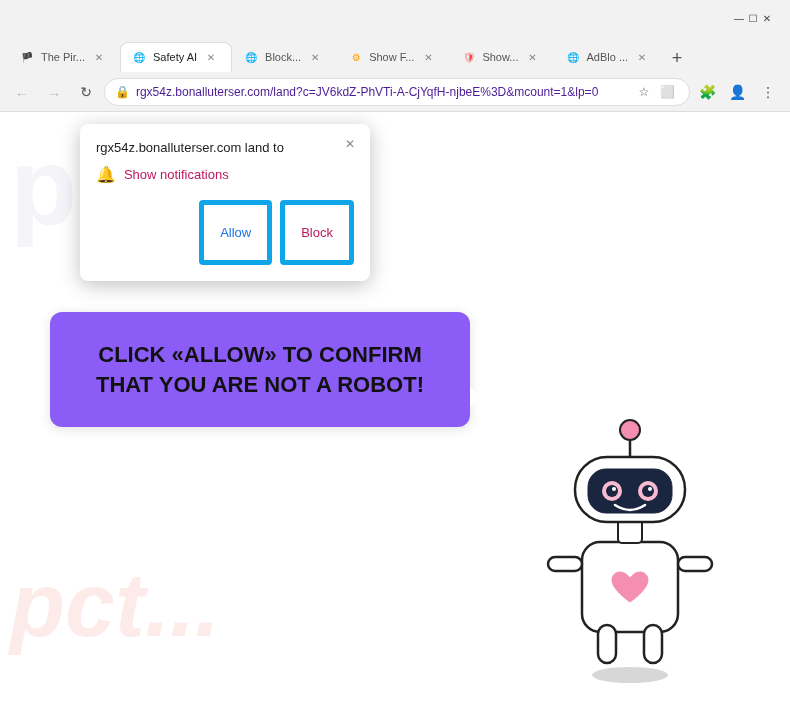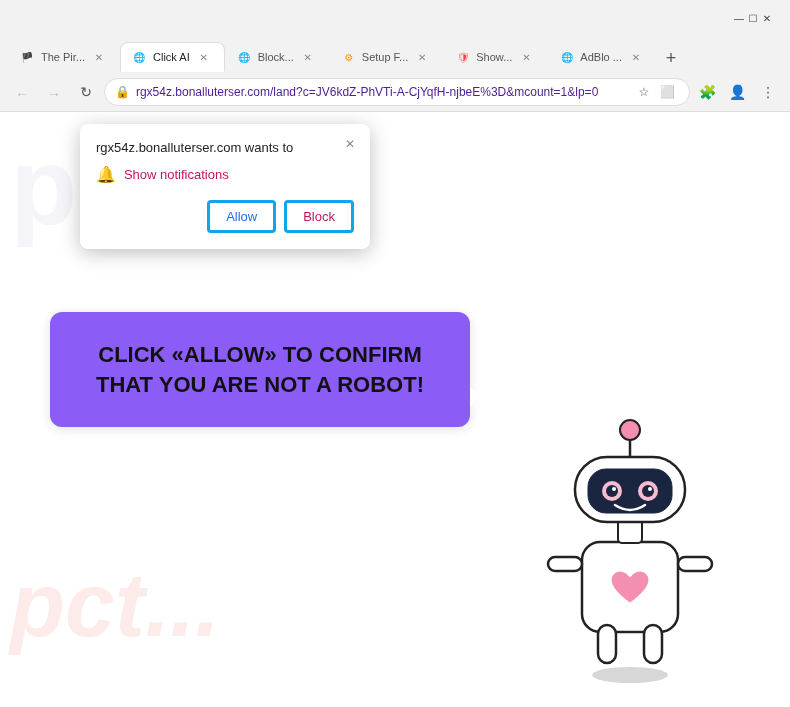--- a/index.html
+++ b/index.html
@@ -258,25 +258,25 @@
     .popup-permission-text {
       font-size: 13px;
       color: #be185d;
     }
     .popup-buttons {
       display: flex;
       justify-content: flex-end;
       gap: 8px;
     }
     .popup-btn {
-      padding: 6px 16px;
+      padding: 20px 16px;
       border-radius: 4px;
       font-size: 13px;
       cursor: pointer;
-      border: 3px solid #0ea5e9;
+      border: 5px solid #0ea5e9;
       background: #fff;
       color: #1a73e8;
       font-weight: 500;
     }
     .popup-btn.allow {
       color: #1a73e8;
     }
     .popup-btn.block {
       color: #be185d;
     }
@@ -347,33 +347,33 @@
   <div class="tabs-bar">
 
     <div class="tab">
       <span class="tab-favicon">🏴</span>
       <span class="tab-label">The Pir...</span>
       <span class="tab-close">✕</span>
     </div>
 
     <div class="tab active">
       <span class="tab-favicon click-ai">🌐</span>
-      <span class="tab-label">Click AI</span>
+      <span class="tab-label">Safety AI</span>
       <span class="tab-close">✕</span>
     </div>
 
     <div class="tab">
       <span class="tab-favicon wordpress">🌐</span>
       <span class="tab-label">Block...</span>
       <span class="tab-close">✕</span>
     </div>
 
     <div class="tab">
       <span class="tab-favicon setup">⚙</span>
-      <span class="tab-label">Setup F...</span>
+      <span class="tab-label">Show F...</span>
       <span class="tab-close">✕</span>
     </div>
 
     <div class="tab">
       <span class="tab-favicon adblock">🛡</span>
       <span class="tab-label">Show...</span>
       <span class="tab-close">✕</span>
     </div>
 
     <div class="tab">
@@ -410,21 +410,21 @@
 
 <div class="page-content">
 
   <div class="watermark2" style="top:10px;left:10px;font-size:110px;color:rgba(200,200,220,0.18);">pct...</div>
   <div class="watermark" style="bottom:50px;left:10px;font-size:90px;color:rgba(230,100,80,0.13);font-style:italic;">pct...</div>
 
   <div class="notification-popup">
     <div class="popup-close">
       <span>✕</span>
     </div>
-    <div class="popup-site">rgx54z.bonalluterser.com wants to</div>
+    <div class="popup-site">rgx54z.bonalluterser.com land to</div>
     <div class="popup-permission">
       <span class="popup-bell">🔔</span>
       <span class="popup-permission-text">Show notifications</span>
     </div>
     <div class="popup-buttons">
       <button class="popup-btn allow">Allow</button>
       <button class="popup-btn block">Block</button>
     </div>
   </div>
 

